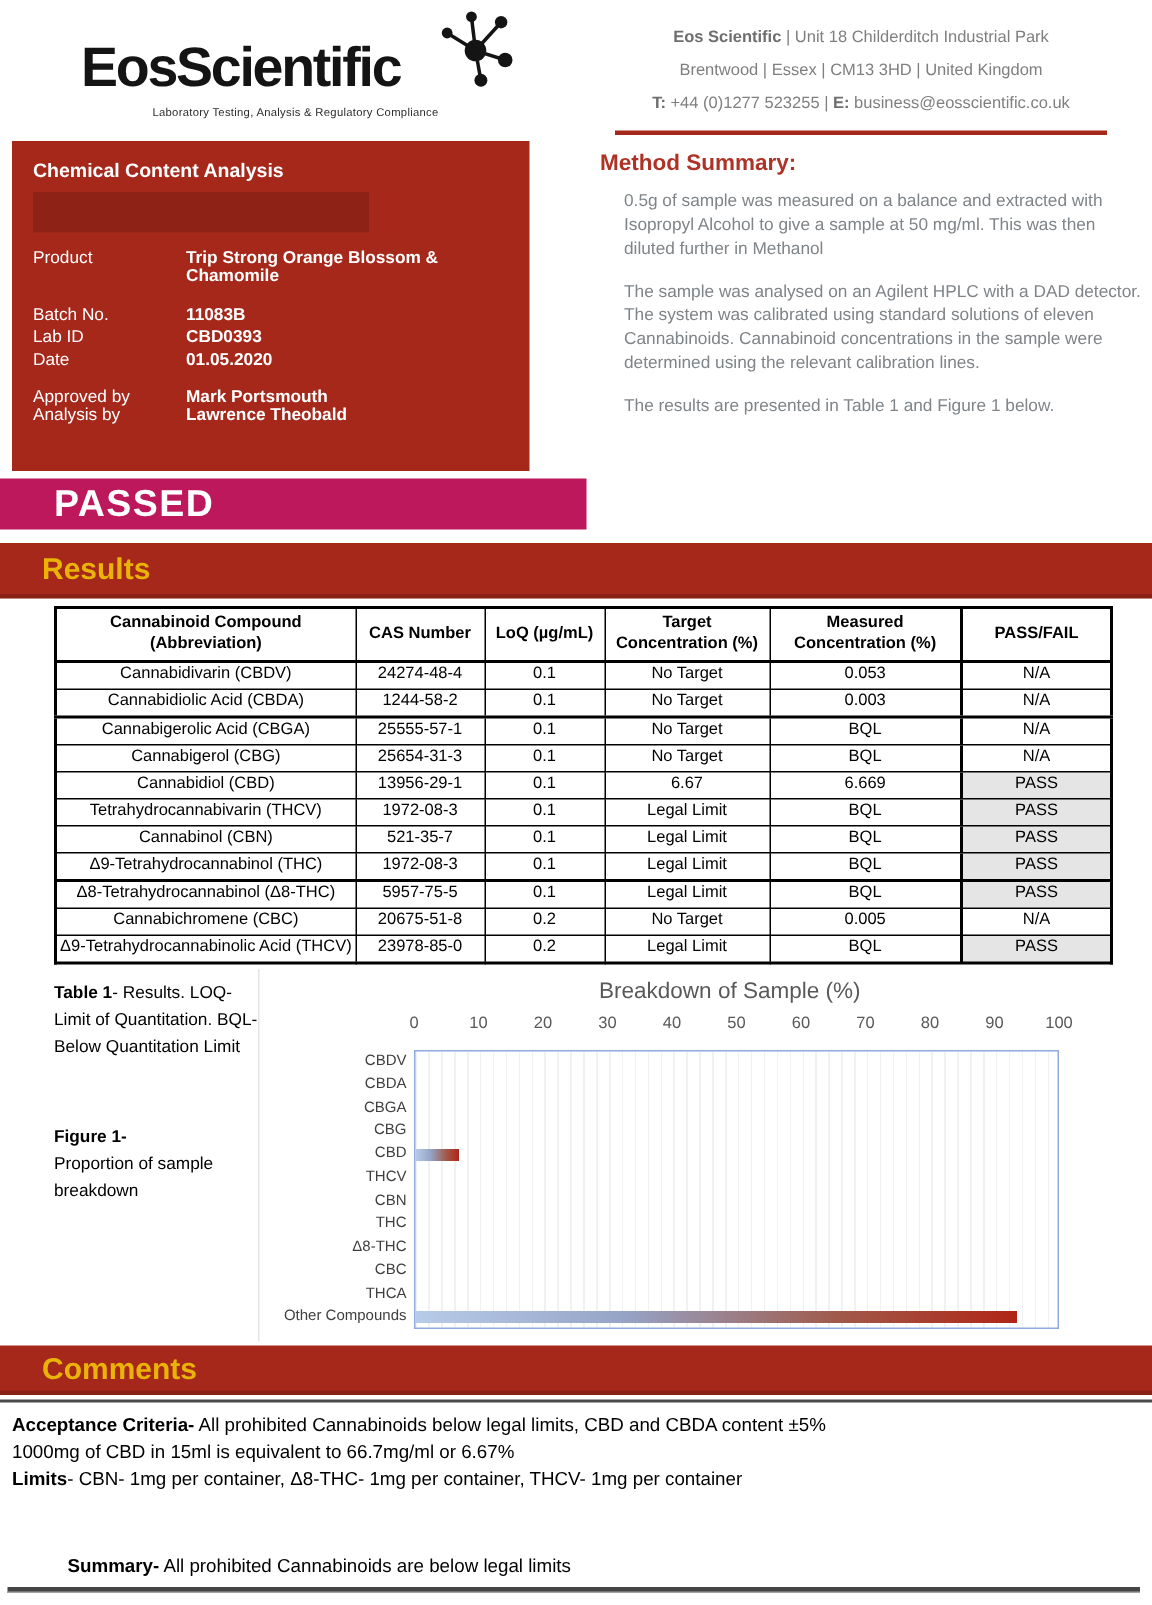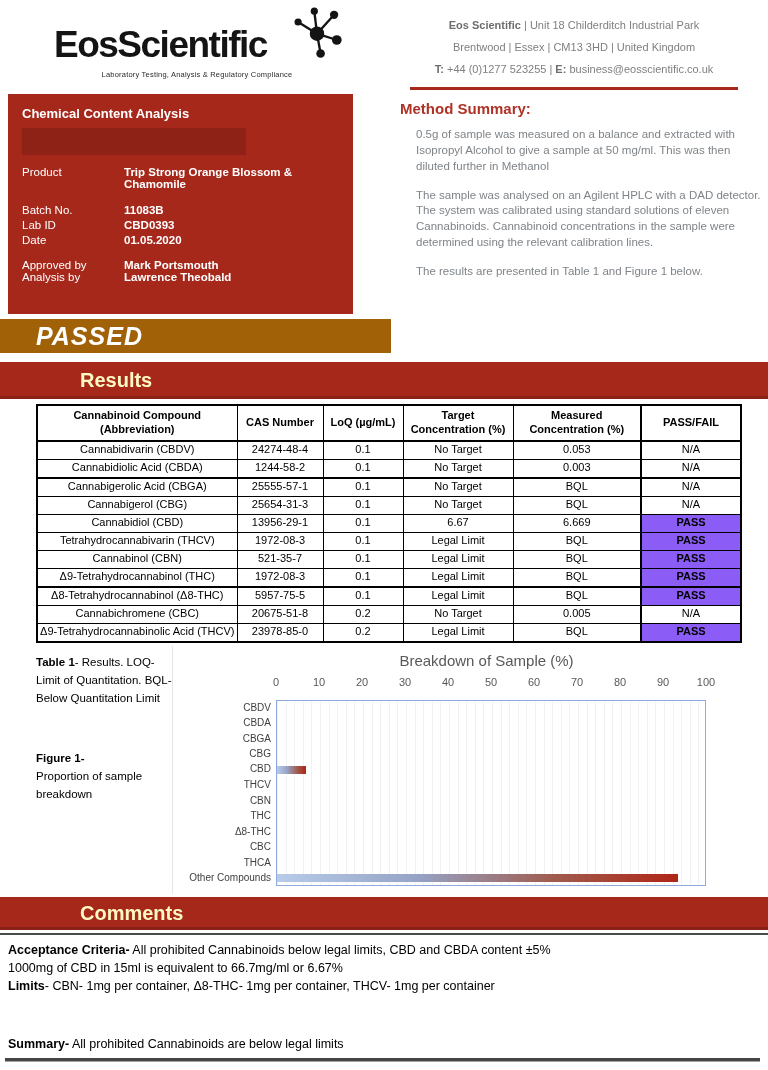--- a/index.html
+++ b/index.html
@@ -28,55 +28,55 @@
   .info-row .lbl { width:102px; flex:none; font-weight:400; }
   .info-row .val { font-weight:700; }
   .mb-lg { margin-bottom:14px; } .mb-sm { margin-bottom:3px; } .mb-md { margin-bottom:13px; }
 
   
   .method { position:absolute; left:400px; top:100px; width:362px; }
   .method-heading { font-size:15px; font-weight:700; color:#AF3226; margin:0 0 10px 0; }
   .method p.body { font-size:11.5px; color:#7f8488; line-height:1.38; margin:0 0 13px 16px; }
 
   
-  .passed-banner { position:absolute; left:0; top:319px; width:391px; height:34px; background:#a16207; color:#fff;
-    display:flex; align-items:center; padding-left:36px; box-sizing:border-box; font-size:25px; font-weight:800; letter-spacing:1px;font-style:italic; }
-  .section-bar { position:absolute; left:0; width:768px; background:#A5281B; color:#fef9c3; display:flex; align-items:center;
-    padding-left:80px; box-sizing:border-box; font-weight:700; box-shadow:inset 0 -3px 0 rgba(0,0,0,0.16); }
+  .passed-banner { position:absolute; left:0; top:319px; width:391px; height:34px; background:#be185d; color:#fff;
+    display:flex; align-items:center; padding-left:36px; box-sizing:border-box; font-size:25px; font-weight:800; letter-spacing:1px; }
+  .section-bar { position:absolute; left:0; width:768px; background:#A5281B; color:#eab308; display:flex; align-items:center;
+    padding-left:28px; box-sizing:border-box; font-weight:700; box-shadow:inset 0 -3px 0 rgba(0,0,0,0.16); }
   .results-bar { top:362px; height:37px; font-size:20px; }
   .comments-bar { top:897px; height:33px; font-size:20px; }
   .comments-rule { position:absolute; left:0; top:933px; width:768px; height:2px; background:#4a4a4a; }
 
   
   .results-table { position:absolute; left:36px; top:404px; width:704px; border-collapse:collapse; table-layout:fixed; }
   .results-table, .results-table th, .results-table td { border:1px solid #000; }
   .results-table { border-width:2px; }
   .results-table th { font-size:11px; font-weight:700; text-align:center; padding:3px 2px; line-height:1.25; border-bottom-width:2px; }
   .results-table td { font-size:11px; text-align:center; padding:1px 2px; height:15px; line-height:1.2; }
   .results-table tr.thick td { border-bottom-width:2px; }
   .results-table th.resultcol, .results-table td.resultcol { border-left-width:2px; }
-  .results-table td.pass { background:#8b5cf6; font-weight:700; }
+  .results-table td.pass { background:#e5e5e5; font-weight:400; }
 
   
   .table-note { position:absolute; left:36px; top:654px; width:138px; font-size:11.5px; line-height:1.55; }
   .figure-note { position:absolute; left:36px; top:750px; width:115px; font-size:11.5px; line-height:1.55; }
   .note-b { font-weight:700; }
   #chart { position:absolute; left:172px; top:646px; width:590px; height:248px; border-left:1px solid #e4e4e4; border-right:1px solid #e4e4e4;padding-left:37px; }
   .chart-title { position:absolute; left:0; top:6px; width:100%; text-align:center; font-size:15px; color:#595959; }
   .tick { position:absolute; top:30px; transform:translateX(-50%); font-size:11px; color:#595959; }
   .plot { position:absolute; left:103px; top:54px; width:430px; height:186px; border:1px solid #8FAADC; box-sizing:border-box;
     background-image:repeating-linear-gradient(to right, #f1f1f1 0px, #f1f1f1 1px, transparent 1px, transparent 8.6px); }
   .cat { position:absolute; left:0; width:98px; text-align:right; font-size:10px; color:#404040; }
   .bar { position:absolute; height:8px; background:linear-gradient(90deg, #B7CCE9 0%, #96A3C6 35%, #A05A4B 70%, #B02516 100%); }
 
   
   .comments-text { position:absolute; left:8px; top:941px; width:752px; font-size:12.5px; line-height:1.45; color:#000; }
   .c-line .b { font-weight:700; }
   .summary-line { position:absolute; left:8px; top:1037px; width:752px; font-size:12.5px; }
-  .summary-line .b { font-weight:700; }
+  .summary-line .b { font-weight:700;margin-left:37px; }
   .bottom-rule { position:absolute; left:5px; top:1058px; width:755px; height:3px; background:#454545; border-bottom:1px solid #a5a5a5; box-sizing:content-box; }
 </style>
 </head>
 <body>
 
 <div class="page">
 
   <div class="logo">
     <div class="logo-text">EosScientific</div>
     <div class="logo-tagline">Laboratory Testing, Analysis &amp; Regulatory Compliance</div>

